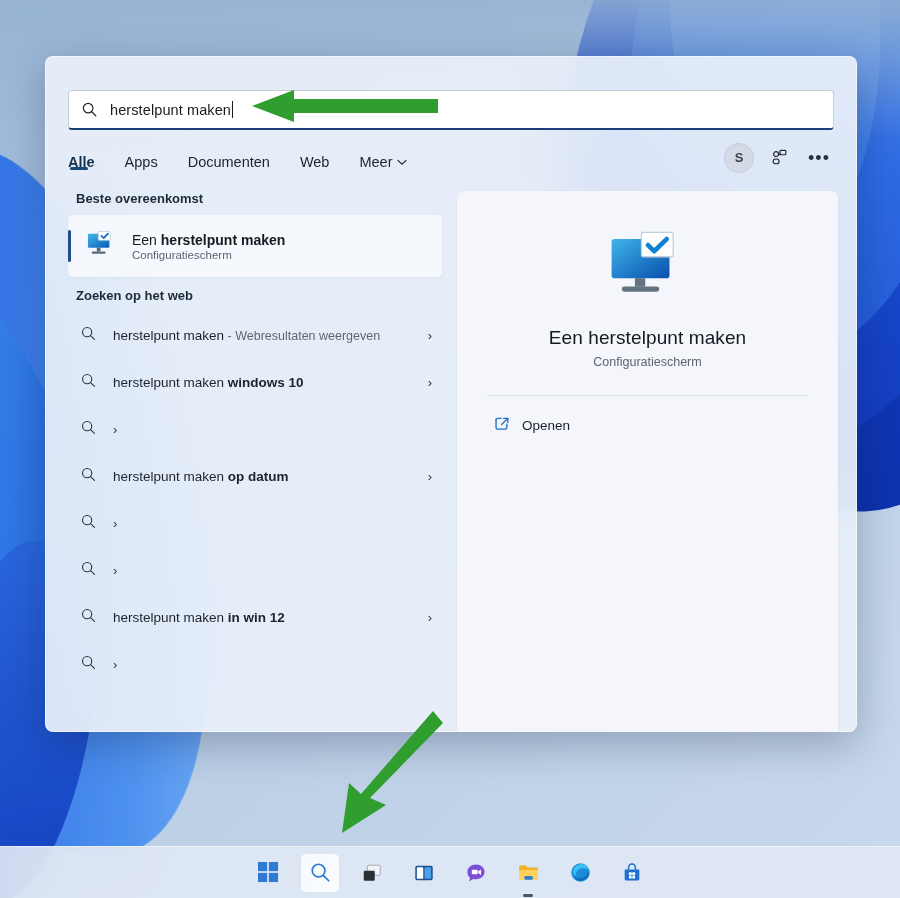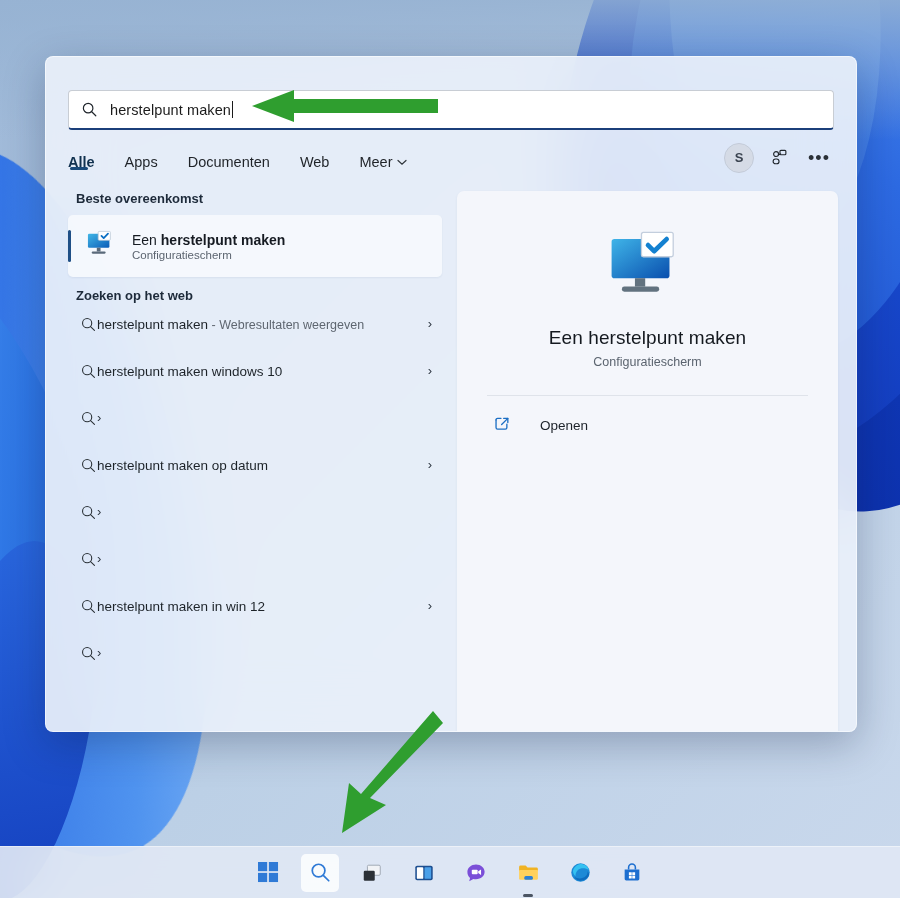--- a/index.html
+++ b/index.html
@@ -157,47 +157,47 @@
     content: ""; position: absolute; left: 0; top: 15px;
     width: 3px; height: 32px; border-radius: 2px; background: #1f4f86;
   }
   .bm-texts { display: flex; flex-direction: column; gap: 1px; }
   .bm-title { font-size: 14px; color: #161b22; }
   .bm-title b { font-weight: 700; }
   .bm-sub { font-size: 11.5px; color: #5c6570; }
 
   
   .result-row {
-    display: flex; 
+    display: flex; align-items: center;
     min-height: 47px; padding: 4px 10px 4px 12px;
-    border-radius: 4px;
+    gap: 16px; border-radius: 4px;
   }
   .result-row .mag { flex: 0 0 auto; }
   .result-text { flex: 1; font-size: 13.5px; color: #1d2329; line-height: 1.28; }
-  .result-text b { font-weight: 400; }
+  .result-text b { font-weight: 700; }
   .result-text .muted { color: #5e6670; font-size: 12.5px; }
   .chev-right { flex: 0 0 auto; color: #2c3540; font-size: 13px; }
 
   
   #preview-card {
     background: #f4f6fb;
     border-radius: 7px;
     height: 620px;
     padding: 38px 30px 0 30px;
     display: flex; flex-direction: column; align-items: center;
     box-shadow: 0 1px 3px rgba(30,50,90,.06);
   }
   #preview-icon { margin-bottom: 18px; }
   #preview-title { font-size: 19px; color: #14191f; letter-spacing: .1px; }
   #preview-sub { font-size: 12.5px; color: #5b646f; margin-top: 6px; }
   #preview-divider {
     width: 100%; height: 1px; background: #dfe3ea; margin: 26px 0 0 0;
   }
   #open-action {
-    width: 100%; display: flex; align-items: center; gap: 28px;
+    width: 100%; display: flex; align-items: center; gap: 10px;
     padding: 18px 4px 0 6px; font-size: 13.5px; color: #1b2franc;
   }
   #open-label { font-size: 13.5px; color: #1c2229; }
 
   
   #taskbar {
     position: absolute; left: 0; bottom: 0; width: 900px; height: 52px;
     background: rgba(223,231,244,0.92);
     backdrop-filter: blur(24px);
     border-top: 1px solid rgba(255,255,255,.45);

